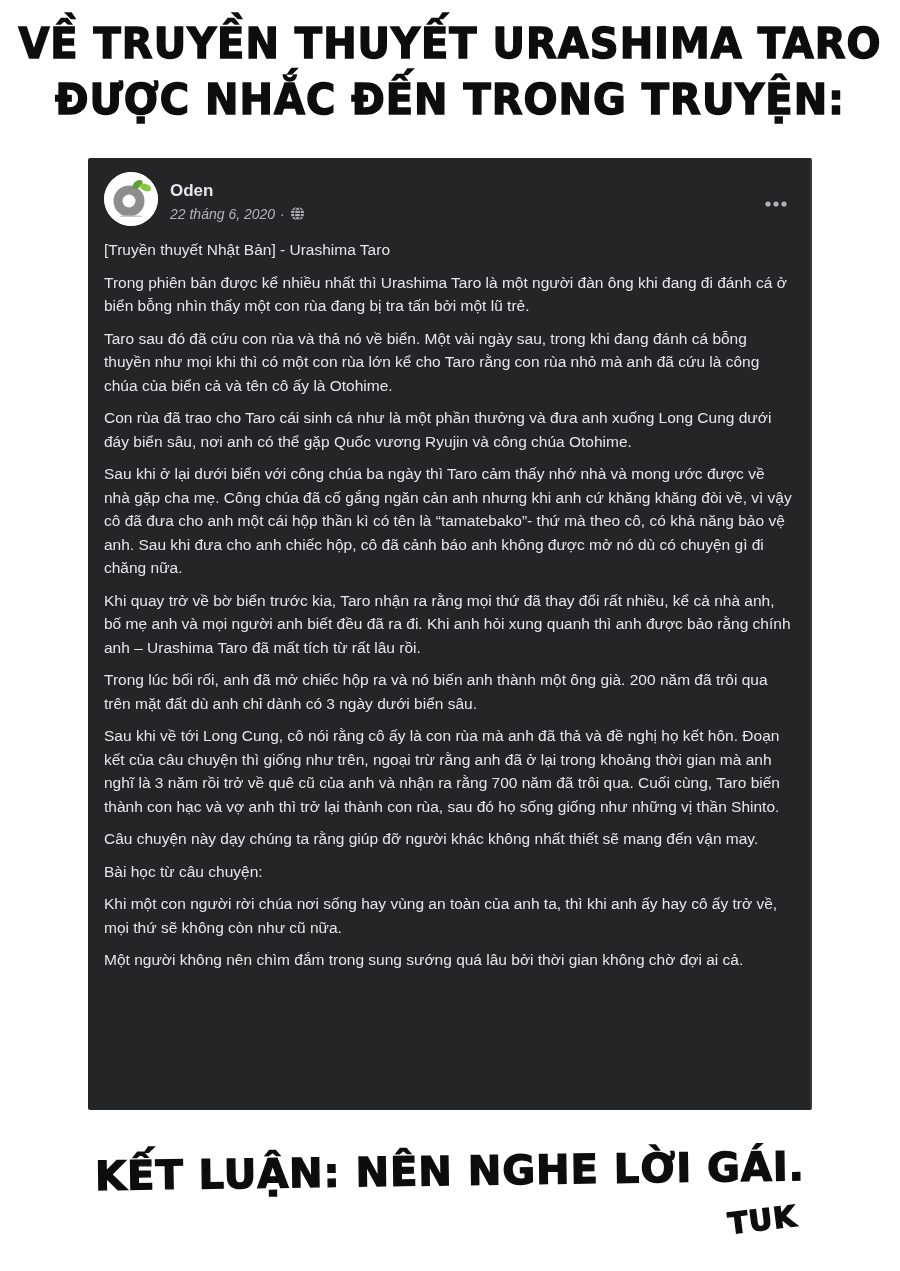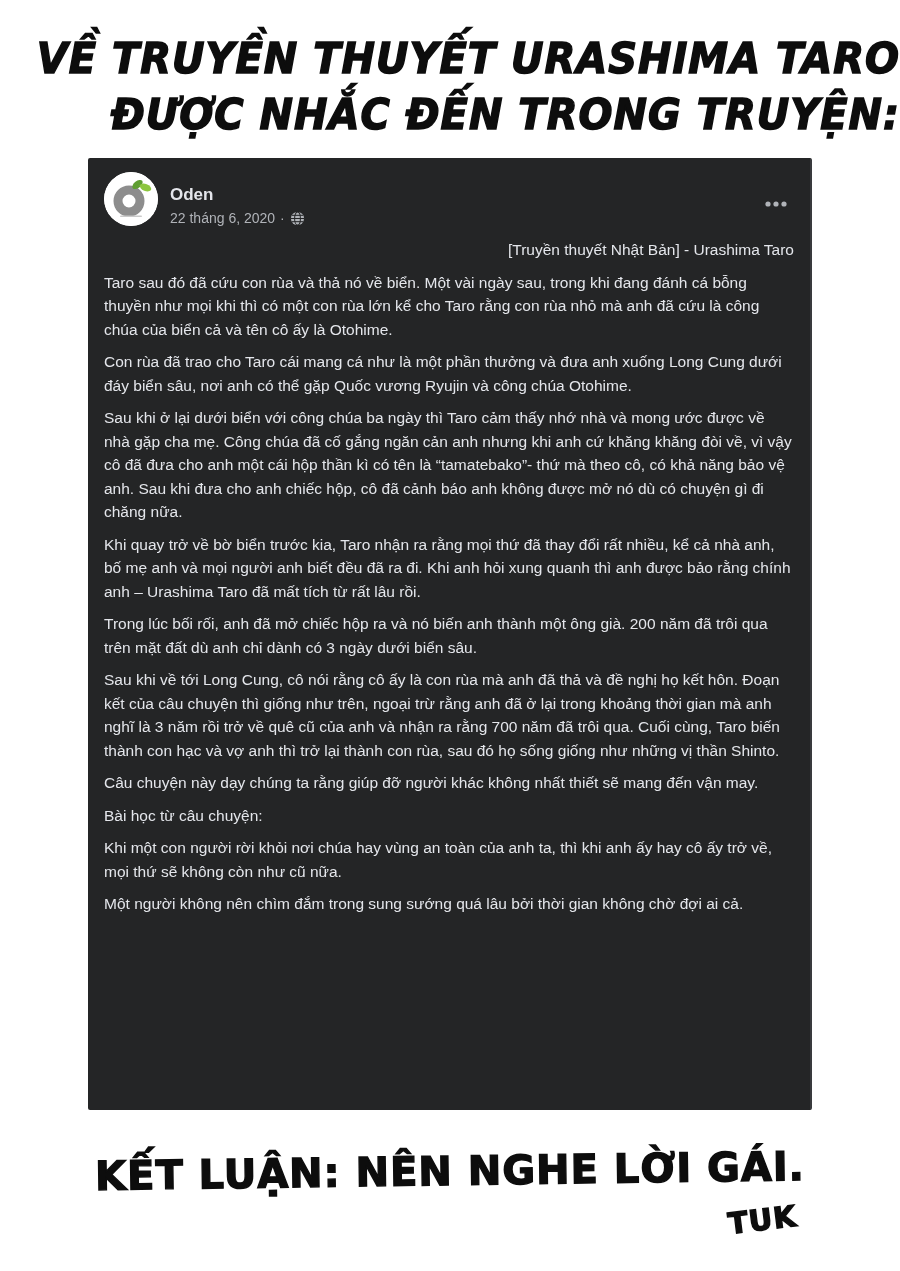--- a/index.html
+++ b/index.html
@@ -8,52 +8,51 @@
     font-family:"Liberation Sans",sans-serif;overflow:hidden;
   }
   
   .comic{
     font-family:"DejaVu Sans",sans-serif;
     font-weight:bold;color:#0d0d0d;
     -webkit-text-stroke:1.4px #0d0d0d;
     letter-spacing:1px;
   }
   .page-heading{
-    position:absolute;top:30px;left:0;width:100%;
-    text-align:right;
-    font-style:italic;
+    position:absolute;top:15px;left:0;width:100%;
+    text-align:center;
   }
   .page-heading .hline{
     font-size:40px;line-height:56px;transform:scaleY(1.06);
     white-space:nowrap;
   }
   
   .fb-card{
     position:absolute;left:88px;top:158px;width:724px;min-height:952px;
     box-sizing:border-box;background:#242526;border-radius:2px;
     border-right:2px solid #393a3d;
     padding:14px 16px 16px 16px;color:#e4e6eb;
   }
-  .fb-header{display:flex;align-items:flex-end;position:relative;margin-bottom:12px;}
+  .fb-header{display:flex;align-items:center;position:relative;margin-bottom:12px;}
   .avatar{
     width:54px;height:54px;border-radius:50%;background:#fff;flex:0 0 54px;
     overflow:hidden;cursor:pointer;
   }
   .meta{margin-left:12px;padding-top:4px;}
   .author{font-size:17px;font-weight:bold;color:#e4e6eb;line-height:20px;cursor:pointer;}
   .date-row{
     font-size:14px;color:#b0b3b8;margin-top:5px;
-    display:flex;align-items:center;gap:5px;
+    display:flex;align-items:center;gap:5px;font-style:italic;
   }
   .menu-btn{
     position:absolute;right:2px;top:24px;cursor:pointer;
     padding:4px;border-radius:50%;
   }
   .fb-body{font-size:15.5px;line-height:23.5px;color:#e4e6eb;}
-  .post-title{margin:12px 0 9px 0;text-align:right;}
+  .post-title{margin:12px 0 9px 0;}
   .post-para{margin:0 0 9px 0;}
   .post-para:last-child{margin-bottom:15px;}
   
   .conclusion{
     position:absolute;top:1148px;left:0;width:100%;text-align:center;
     font-size:40px;transform:rotate(-0.8deg);white-space:nowrap;
   }
   .signature{
     position:absolute;top:1203px;left:728px;
     font-size:29px;transform:rotate(-7deg);
@@ -101,40 +100,41 @@
         <circle cx="4" cy="4" r="2.6" fill="#b0b3b8"></circle>
         <circle cx="12" cy="4" r="2.6" fill="#b0b3b8"></circle>
         <circle cx="20" cy="4" r="2.6" fill="#b0b3b8"></circle>
       </svg>
     </div>
   </div>
 
   <div class="fb-body">
     <div class="post-title">[Truyền thuyết Nhật Bản] - Urashima Taro</div>
 
+      <p class="post-para">Trong phiên bản được kể nhiều nhất thì Urashima Taro là một người đàn ông khi đang đi đánh cá ở biển bỗng nhìn thấy một con rùa đang bị tra tấn bởi một lũ trẻ.</p>
 
       <p class="post-para">Taro sau đó đã cứu con rùa và thả nó về biển. Một vài ngày sau, trong khi đang đánh cá bỗng thuyền như mọi khi thì có một con rùa lớn kể cho Taro rằng con rùa nhỏ mà anh đã cứu là công chúa của biển cả và tên cô ấy là Otohime.</p>
 
-      <p class="post-para">Con rùa đã trao cho Taro cái mang cá như là một phần thưởng và đưa anh xuống Long Cung dưới đáy biển sâu, nơi anh có thể gặp Quốc vương Ryujin và công chúa Otohime.</p>
+      <p class="post-para">Con rùa đã trao cho Taro cái sinh cá như là một phần thưởng và đưa anh xuống Long Cung dưới đáy biển sâu, nơi anh có thể gặp Quốc vương Ryujin và công chúa Otohime.</p>
 
       <p class="post-para">Sau khi ở lại dưới biển với công chúa ba ngày thì Taro cảm thấy nhớ nhà và mong ước được về nhà gặp cha mẹ. Công chúa đã cố gắng ngăn cản anh nhưng khi anh cứ khăng khăng đòi về, vì vậy cô đã đưa cho anh một cái hộp thần kì có tên là “tamatebako”- thứ mà theo cô, có khả năng bảo vệ anh. Sau khi đưa cho anh chiếc hộp, cô đã cảnh báo anh không được mở nó dù có chuyện gì đi chăng nữa.</p>
 
       <p class="post-para">Khi quay trở về bờ biển trước kia, Taro nhận ra rằng mọi thứ đã thay đổi rất nhiều, kể cả nhà anh, bố mẹ anh và mọi người anh biết đều đã ra đi. Khi anh hỏi xung quanh thì anh được bảo rằng chính anh – Urashima Taro đã mất tích từ rất lâu rồi.</p>
 
       <p class="post-para">Trong lúc bối rối, anh đã mở chiếc hộp ra và nó biến anh thành một ông già. 200 năm đã trôi qua trên mặt đất dù anh chỉ dành có 3 ngày dưới biển sâu.</p>
 
 
       <p class="post-para">Sau khi về tới Long Cung, cô nói rằng cô ấy là con rùa mà anh đã thả và đề nghị họ kết hôn. Đoạn kết của câu chuyện thì giống như trên, ngoại trừ rằng anh đã ở lại trong khoảng thời gian mà anh nghĩ là 3 năm rồi trở về quê cũ của anh và nhận ra rằng 700 năm đã trôi qua. Cuối cùng, Taro biến thành con hạc và vợ anh thì trở lại thành con rùa, sau đó họ sống giống như những vị thần Shinto.</p>
 
       <p class="post-para">Câu chuyện này dạy chúng ta rằng giúp đỡ người khác không nhất thiết sẽ mang đến vận may.</p>
 
       <p class="post-para">Bài học từ câu chuyện:</p>
 
 
-      <p class="post-para">Khi một con người rời khỏi nơi chúa hay vùng an toàn của anh ta, thì khi anh ấy hay cô ấy trở về, mọi thứ sẽ không còn như cũ nữa.</p>
+      <p class="post-para">Khi một con người rời chúa nơi sống hay vùng an toàn của anh ta, thì khi anh ấy hay cô ấy trở về, mọi thứ sẽ không còn như cũ nữa.</p>
 
       <p class="post-para">Một người không nên chìm đắm trong sung sướng quá lâu bởi thời gian không chờ đợi ai cả.</p>
     </div>
 
 </div>
 
 <div class="conclusion comic">KẾT LUẬN: NÊN NGHE LỜI GÁI.</div>
 <div class="signature comic">TUK</div>
 
 </body></html>

